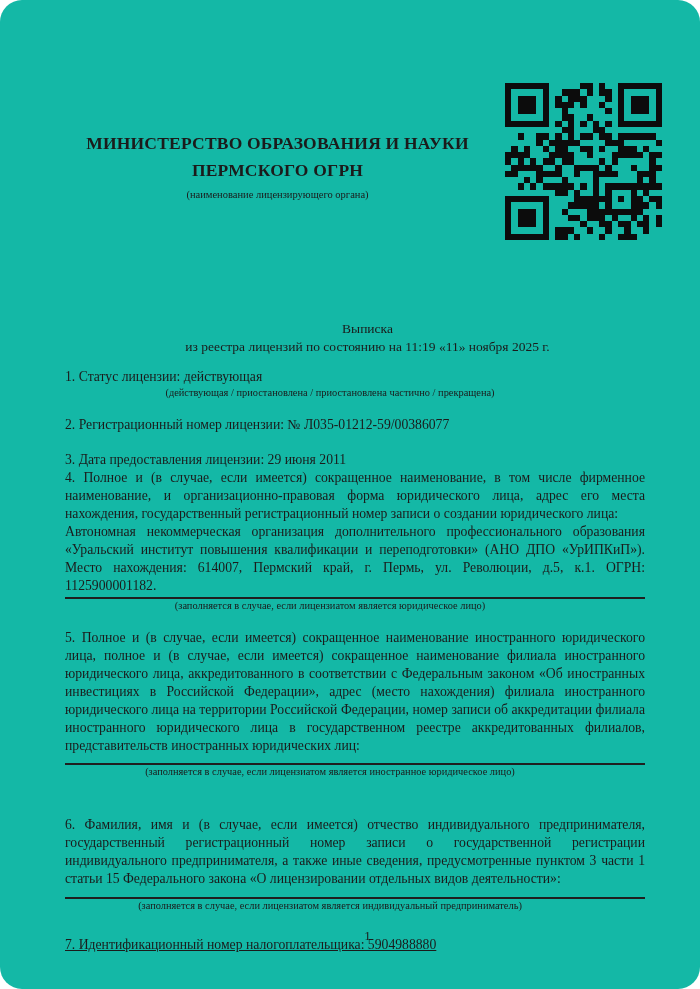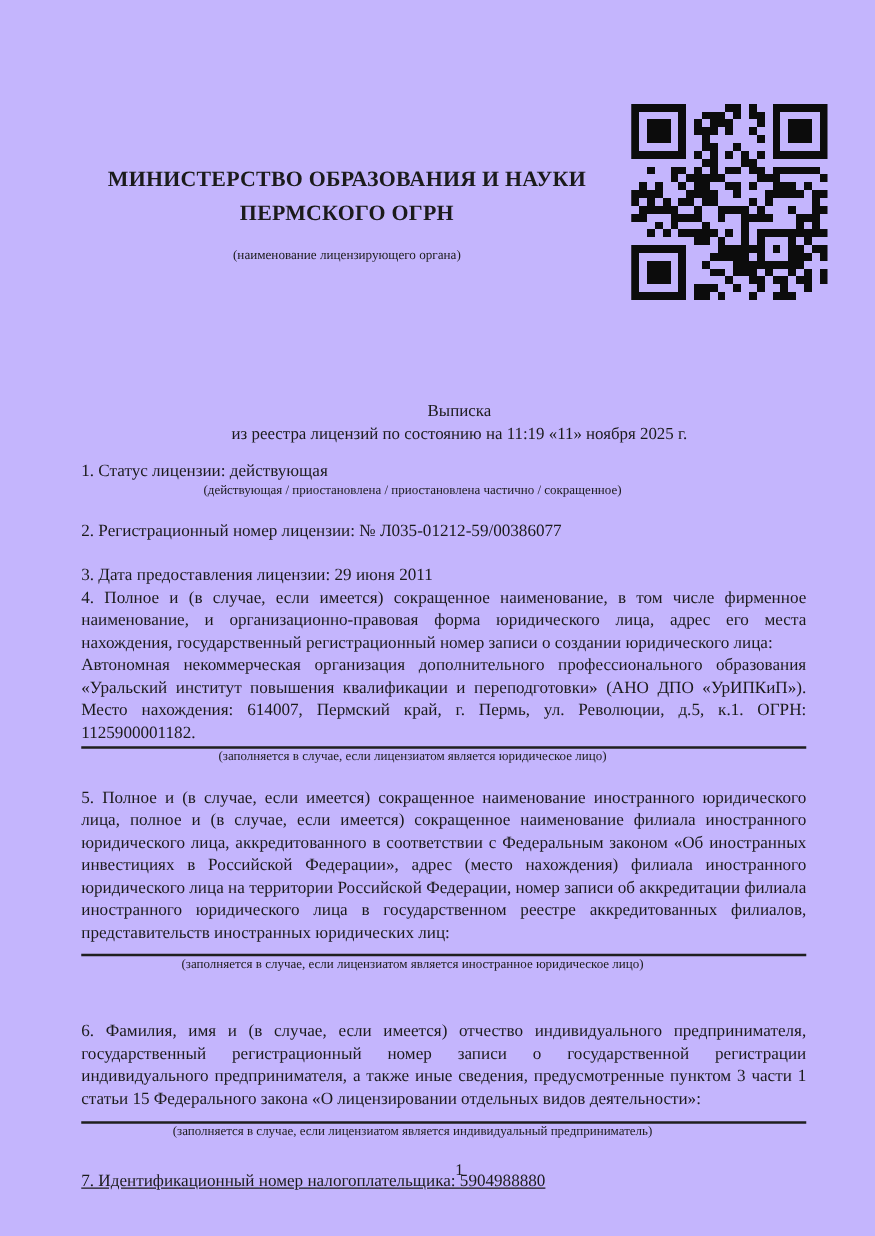--- a/index.html
+++ b/index.html
@@ -1,24 +1,24 @@
 <!DOCTYPE html>
 <html lang="ru"><head>
 <meta charset="utf-8">
 <style>
   html,body { margin:0; padding:0; background:#ffffff; }
   .page {
-    position:relative; width:700px; height:989px; background:#c4b5fd;
-    color:#1b1b1b; font-family:"Liberation Serif", serif; overflow:hidden;
+    position:relative; width:700px; height:989px; background:#14b8a6;
+    color:#1b1b1b; font-family:"Liberation Serif", serif; overflow:hidden;border-radius:22px;
   }
 
   
   .header-block { position:absolute; top:130px; left:65px; width:425px; text-align:center; }
   .org-name { font-weight:bold; font-size:17.5px; line-height:27px; letter-spacing:0.2px; }
-  .org-caption { font-size:10.5px; margin-top:15px; color:#1b1b1b; }
+  .org-caption { font-size:10.5px; margin-top:5px; color:#1b1b1b; }
 
   
   .qr { position:absolute; top:83px; left:505px; width:157px; height:157px; }
   .qr svg { width:100%; height:100%; shape-rendering:crispEdges; fill:#0c0c0c; }
 
   
   .title-block { position:absolute; top:320px; left:35px; width:665px; text-align:center;
                  font-size:13.5px; line-height:17.5px; }
 
   
@@ -374,21 +374,21 @@
 
   <div class="title-block">
     <div>Выписка</div>
     <div>из реестра лицензий по состоянию на 11:19 «11» ноября 2025 г.</div>
   </div>
 
   <div class="content">
 
     <div>
       <div class="plain">1. Статус лицензии: действующая</div>
-      <div class="caption">(действующая / приостановлена / приостановлена частично / сокращенное)</div>
+      <div class="caption">(действующая / приостановлена / приостановлена частично / прекращена)</div>
     </div>
 
     <div class="mt17">
       <div class="plain">2. Регистрационный номер лицензии: № Л035-01212-59/00386077</div>
     </div>
 
     <div class="mt17">
       <div class="plain">3. Дата предоставления лицензии: 29 июня 2011</div>
     </div>
 

